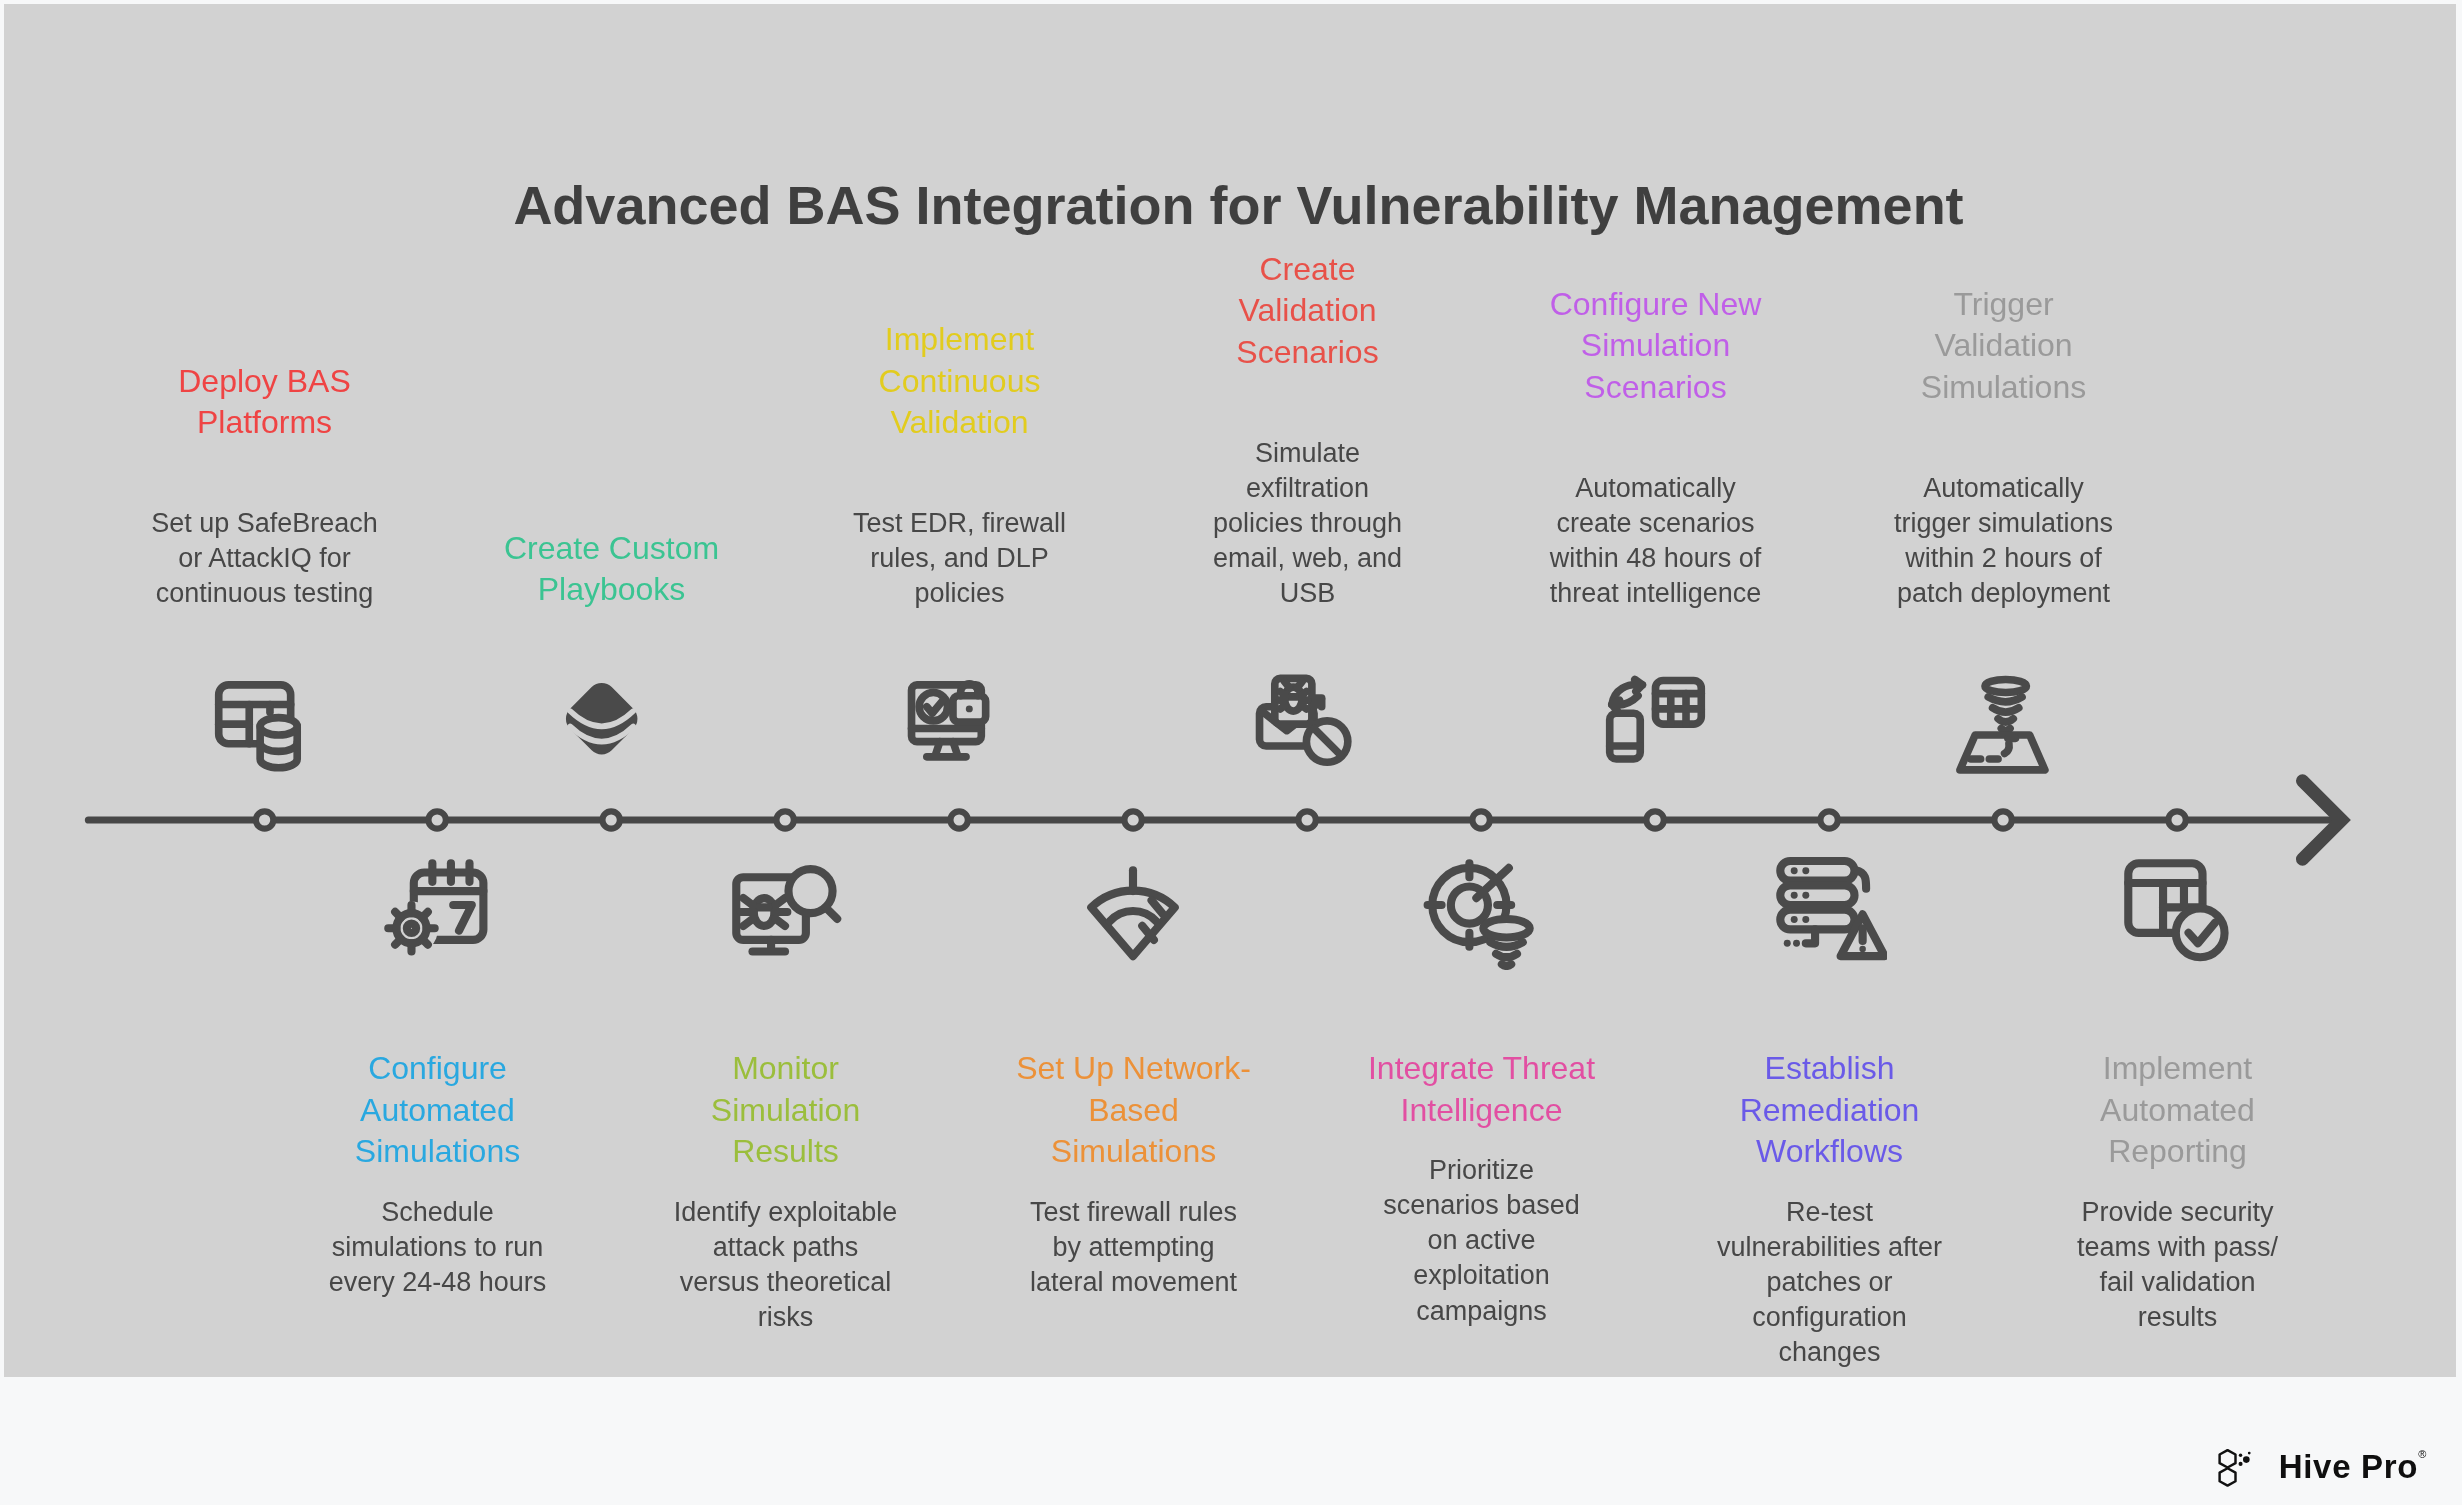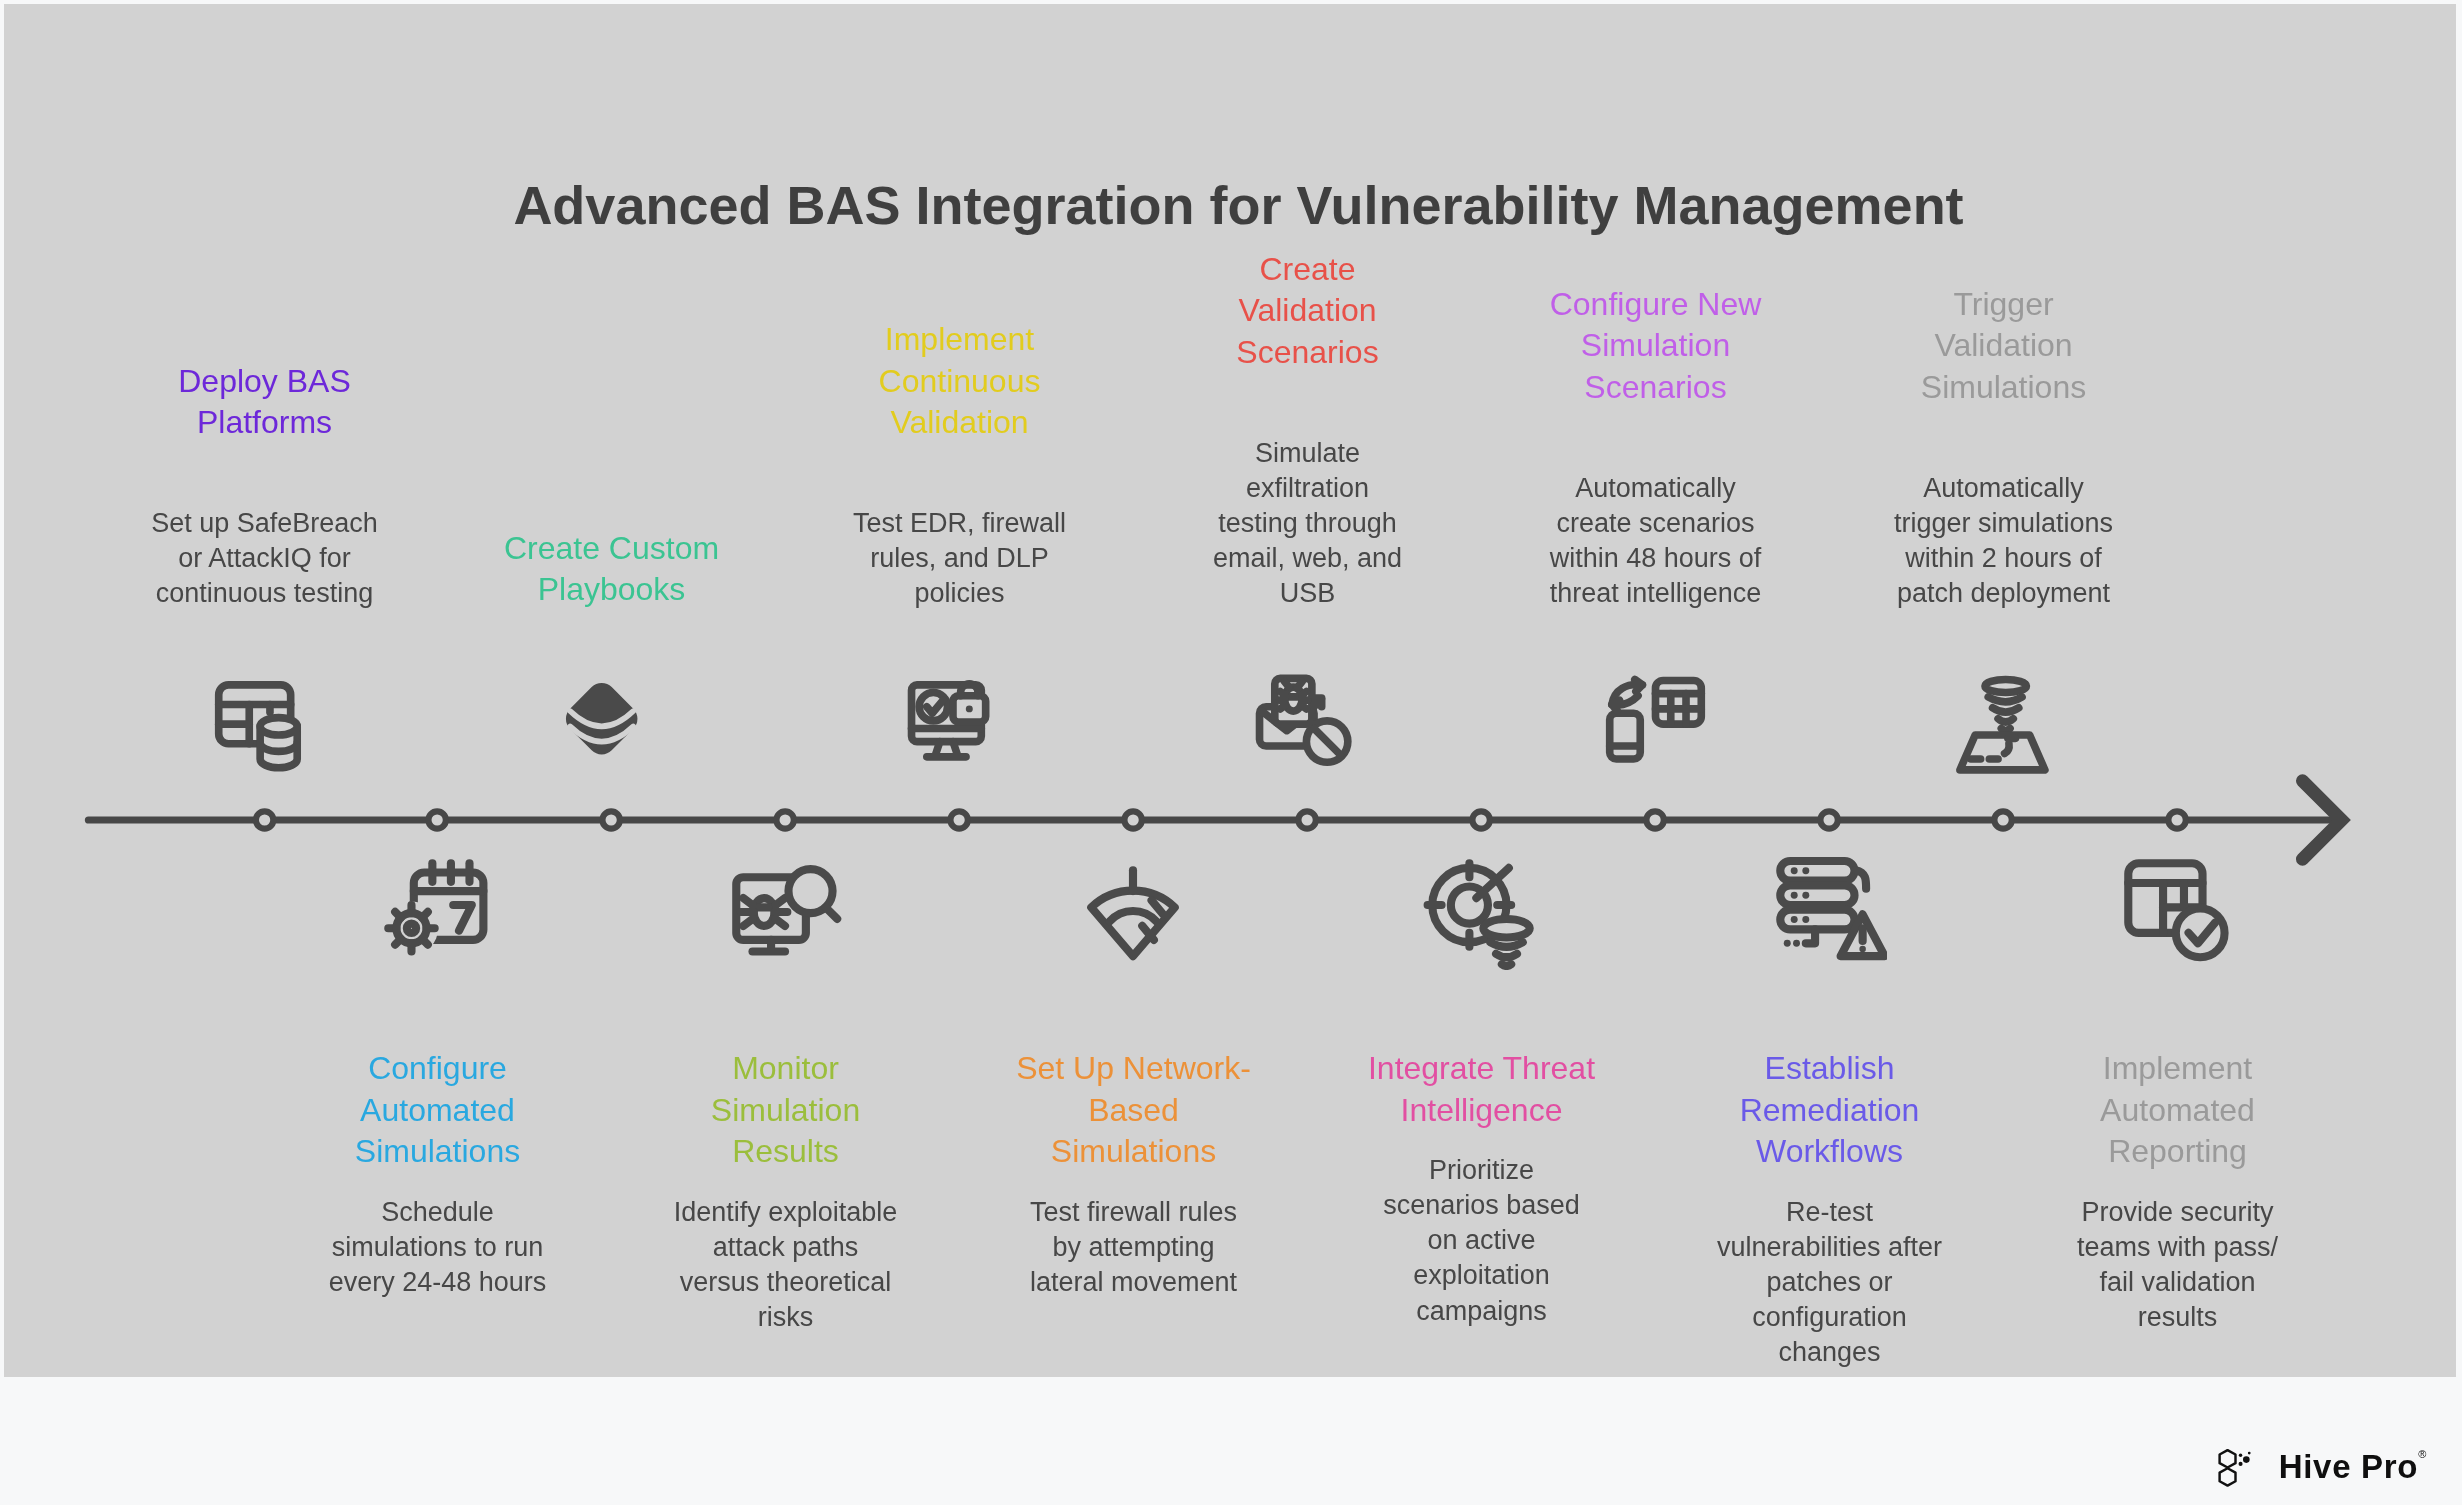--- a/index.html
+++ b/index.html
@@ -63,21 +63,21 @@
   <circle class="dot" cx="1563" cy="70" r="12" stroke-width="8.5"></circle>
   <circle class="dot" cx="1803" cy="70" r="12" stroke-width="8.5"></circle>
   <circle class="dot" cx="2043" cy="70" r="12" stroke-width="8.5"></circle>
   <circle class="dot" cx="2283" cy="70" r="12" stroke-width="8.5"></circle>
   <circle class="dot" cx="2523" cy="70" r="12" stroke-width="8.5"></circle>
   <circle class="dot" cx="2763" cy="70" r="12" stroke-width="8.5"></circle>
   <circle class="dot" cx="3003" cy="70" r="12" stroke-width="8.5"></circle>
 </svg>
 
 <div class="col top" style="left:105px">
-  <div class="step-title" style="color: #6d28d9;">Deploy BAS
+  <div class="step-title" style="color: #ef4444;">Deploy BAS
 Platforms</div>
   <div class="step-desc">Set up SafeBreach
 or AttackIQ for
 continuous testing</div>
 </div>
 <div class="col top" style="left:452px">
   <div class="step-title" style="color: rgb(59, 196, 146);">Create Custom
 Playbooks</div>
 </div>
 <div class="col top" style="left:800px">
@@ -87,21 +87,21 @@
   <div class="step-desc">Test EDR, firewall
 rules, and DLP
 policies</div>
 </div>
 <div class="col top" style="left:1148px">
   <div class="step-title" style="color: rgb(232, 81, 73);">Create
 Validation
 Scenarios</div>
   <div class="step-desc">Simulate
 exfiltration
-testing through
+policies through
 email, web, and
 USB</div>
 </div>
 <div class="col top" style="left:1496px">
   <div class="step-title" style="color: rgb(192, 95, 232);">Configure New
 Simulation
 Scenarios</div>
   <div class="step-desc">Automatically
 create scenarios
 within 48 hours of

